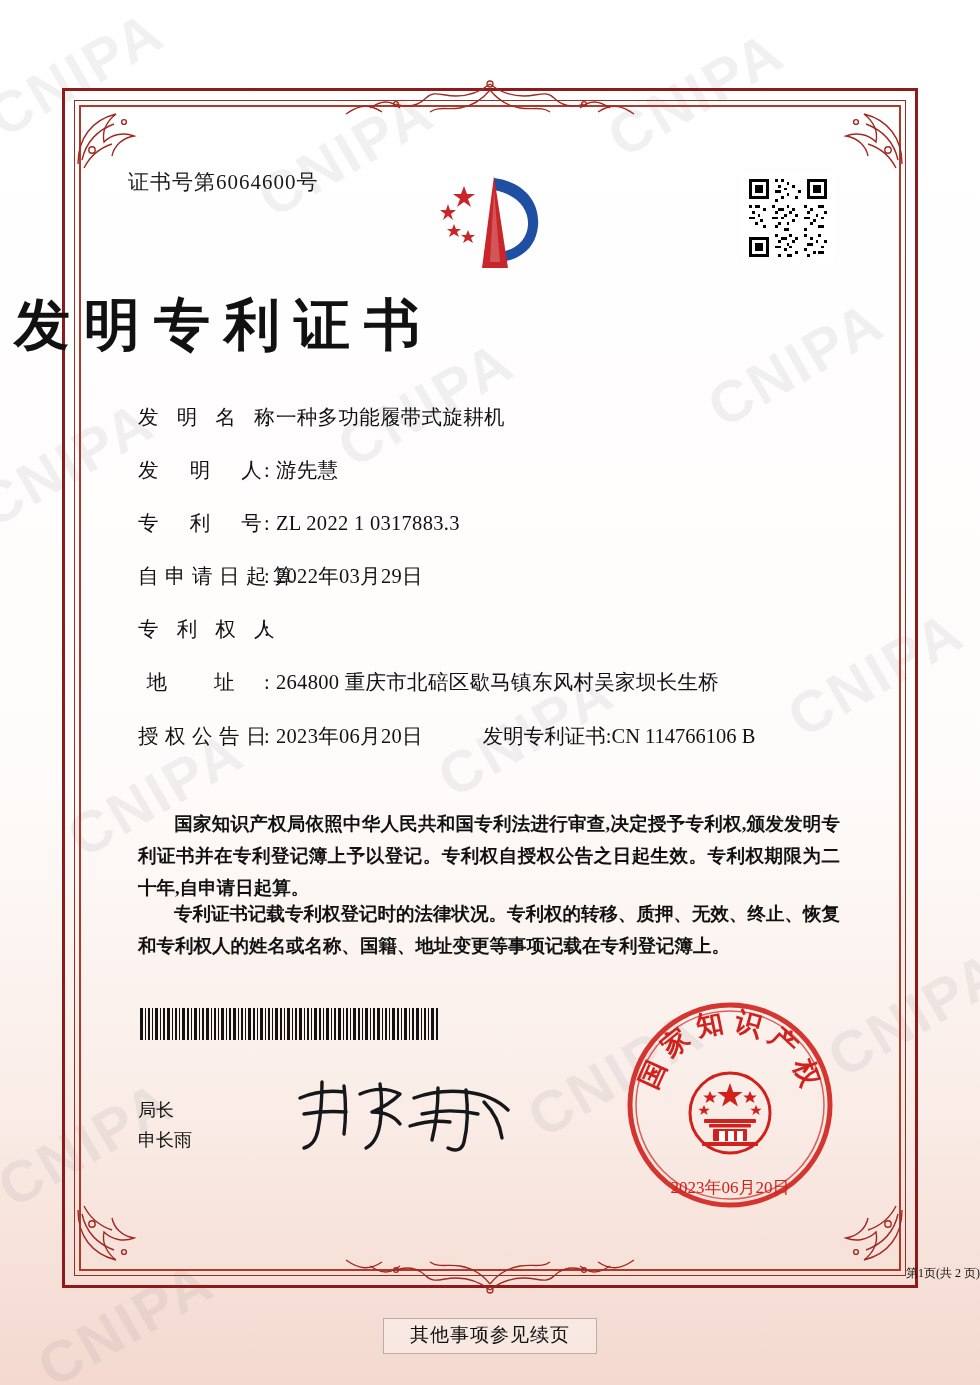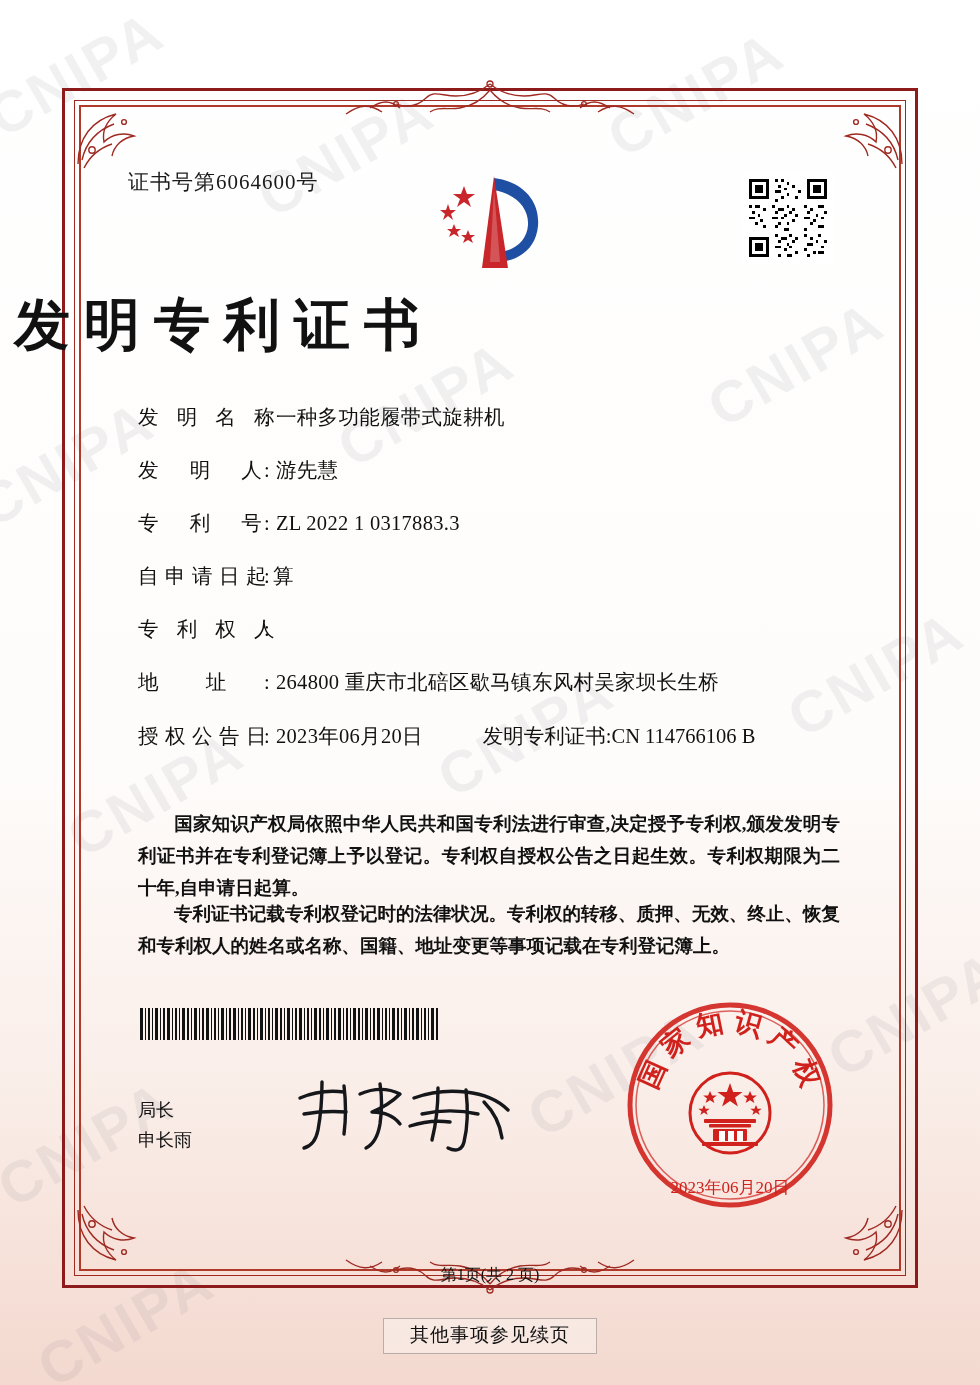--- a/index.html
+++ b/index.html
@@ -161,21 +161,21 @@
     line-height: 1.2;
   }
   .field-label {
     width: 126px;
     flex: 0 0 126px;
     letter-spacing: 0px;
     white-space: nowrap;
   }
   .field-label.sp6 { letter-spacing: 6.5px; }
   .field-label.sp13 { letter-spacing: 13px; }
-  .field-label.sp21 { letter-spacing: 21px; }
+  .field-label.sp21 { letter-spacing: 21px; text-align: center; }
   .field-colon {
     flex: 0 0 12px;
     text-align: left;
   }
   .field-value {
     flex: 1;
     letter-spacing: 0.3px;
   }
   .field-row.dual .field-value {
     flex: 0 0 auto;
@@ -237,22 +237,22 @@
     width: 220px;
     height: 220px;
   }
   .seal svg { width:100%; height:100%; display:block; }
 
   
   .page-num {
     position: absolute;
     left: 0; right: 0;
     top: 1265px;
-    text-align: center;
-    font-size: 16px;
+    text-align: right;
+    font-size: 12px;
     color: #111;
   }
   .continue-note {
     position: absolute;
     left: 0; right: 0;
     top: 1318px;
     text-align: center;
     font-size: 19px;
     color: #111;
     letter-spacing: 1px;
@@ -485,20 +485,21 @@
       <div class="field-value">游先慧</div>
     </div>
     <div class="field-row">
       <div class="field-label sp13">专 利 号</div>
       <div class="field-colon">:</div>
       <div class="field-value">ZL 2022 1 0317883.3</div>
     </div>
     <div class="field-row">
       <div class="field-label sp6">自申请日起算</div>
       <div class="field-colon">:</div>
+      <div class="field-value">2022年03月29日</div>
     </div>
     <div class="field-row">
       <div class="field-label sp6">专 利 权 人</div>
       <div class="field-colon">:</div>
     </div>
     <div class="field-row">
       <div class="field-label sp21">地 址</div>
       <div class="field-colon">:</div>
       <div class="field-value">264800 重庆市北碚区歇马镇东风村吴家坝长生桥</div>
     </div>

